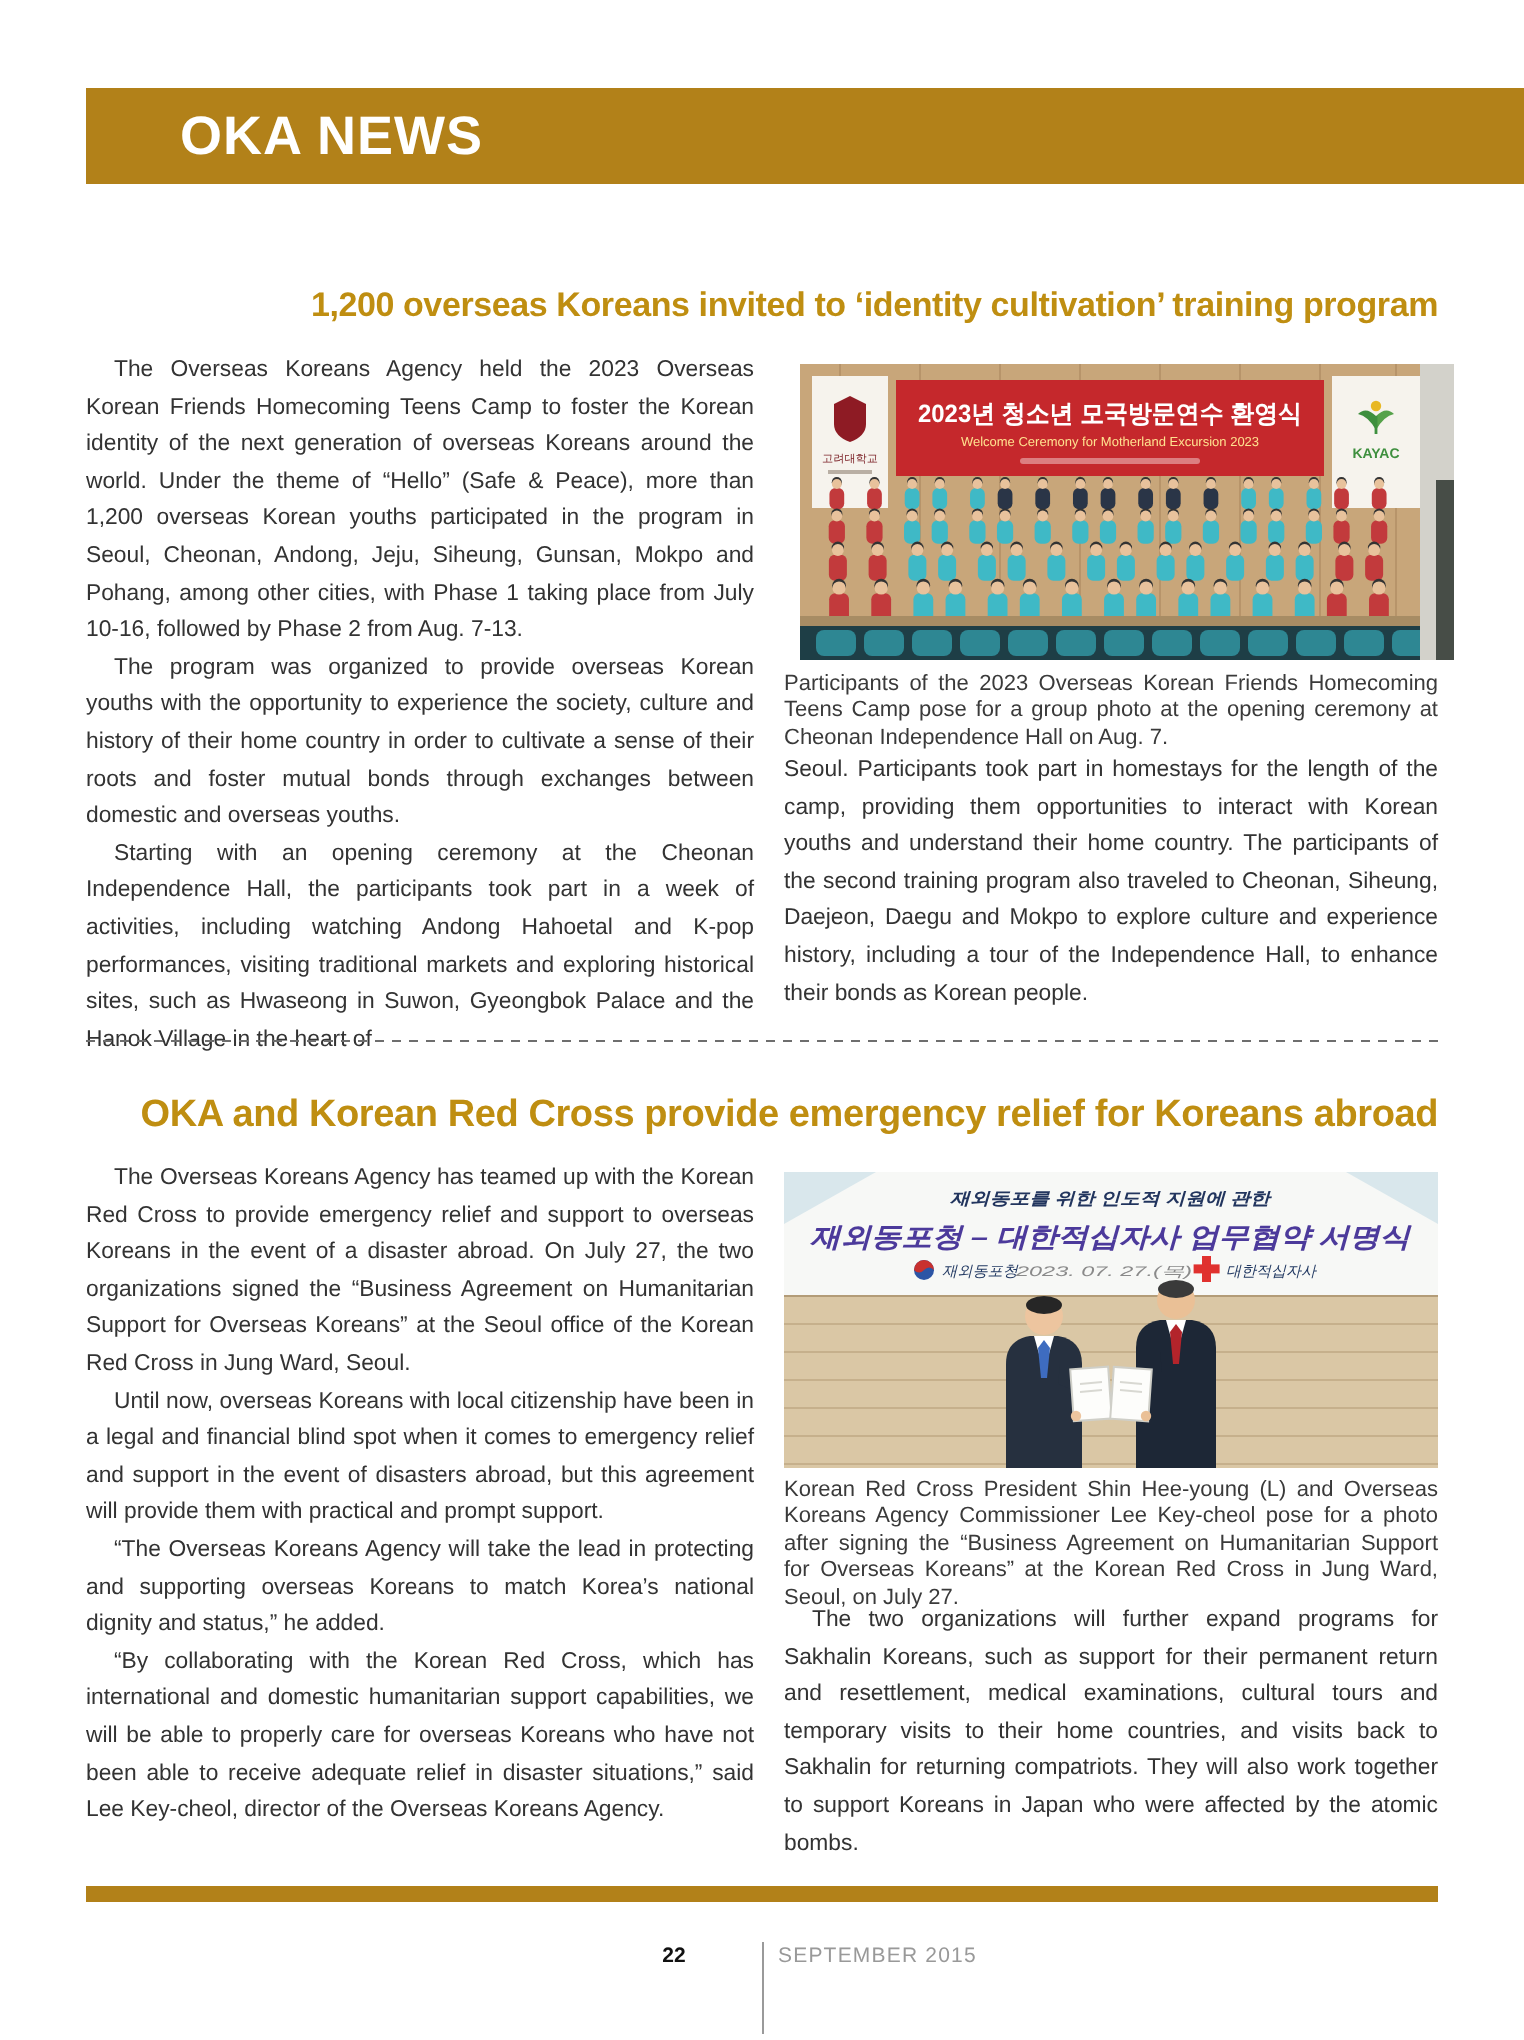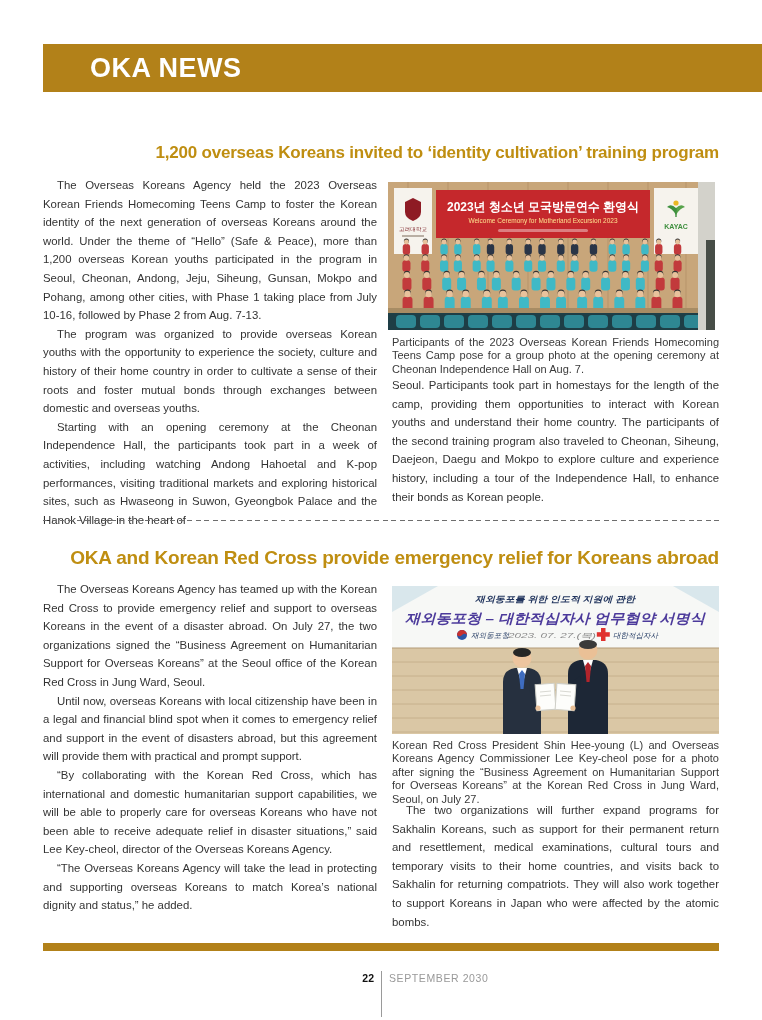--- a/index.html
+++ b/index.html
@@ -16,21 +16,21 @@
 
   .body-col p{margin:0;text-align:justify;font-size:11.4px;line-height:18.6px;color:#333;}
   .body-col p.indent{text-indent:14px;}
 
   .caption{font-size:11px;line-height:13.4px;color:#3a3a3a;text-align:justify;}
 
   .divider{left:43px;top:520px;width:676px;height:1px;
            background:repeating-linear-gradient(90deg,#6e6e6e 0 4.5px,transparent 4.5px 8.5px);}
 
   .footer-bar{left:43px;top:943px;width:676px;height:8px;background:#B28119;}
-  .page-num{left:300px;top:972px;width:74px;text-align:right;font-weight:bold;
+  .page-num{left:300px;top:972px;width:74px;text-align:center;font-weight:bold;
             font-size:10.5px;color:#111;}
   .footer-sep{left:381px;top:971px;width:1px;height:46px;background:#9a9a9a;}
   .issue{left:389px;top:972px;font-size:10.5px;color:#999;letter-spacing:0.6px;}
 
   svg{display:block;}
   svg text{font-family:"Liberation Sans",sans-serif;}
 </style>
 </head>
 <body>
 
@@ -41,21 +41,21 @@
   </div>
 
   <div class="abs headline" style="top:143px;">1,200 overseas Koreans invited to ‘identity cultivation’ training program</div>
 
   <div class="abs body-col" style="left:43px;top:176px;width:334px;">
     <p class="indent">The Overseas Koreans Agency held the 2023 Overseas Korean Friends Homecoming Teens Camp to foster the Korean identity of the next generation of overseas Koreans around the world. Under the theme of “Hello” (Safe &amp; Peace), more than 1,200 overseas Korean youths participated in the program in Seoul, Cheonan, Andong, Jeju, Siheung, Gunsan, Mokpo and Pohang, among other cities, with Phase 1 taking place from July 10-16, followed by Phase 2 from Aug. 7-13.</p>
     <p class="indent">The program was organized to provide overseas Korean youths with the opportunity to experience the society, culture and history of their home country in order to cultivate a sense of their roots and foster mutual bonds through exchanges between domestic and overseas youths.</p>
     <p class="indent">Starting with an opening ceremony at the Cheonan Independence Hall, the participants took part in a week of activities, including watching Andong Hahoetal and K-pop performances, visiting traditional markets and exploring historical sites, such as Hwaseong in Suwon, Gyeongbok Palace and the Hanok Village in the heart of</p>
   </div>
 
-  <div class="abs" style="left:388px;top:182px;width:280px;height:148px;">
+  <div class="abs" style="left:400px;top:182px;width:280px;height:148px;">
     <svg width="327" height="148" viewBox="0 0 327 148">
       <rect x="0" y="0" width="327" height="148" fill="#C8A67A"></rect>
       <g stroke="#B7946A" stroke-width="1">
         <line x1="20" y1="0" x2="20" y2="128"></line>
           <line x1="60" y1="0" x2="60" y2="128"></line>
         <line x1="100" y1="0" x2="100" y2="128"></line>
           <line x1="140" y1="0" x2="140" y2="128"></line>
         <line x1="180" y1="0" x2="180" y2="128"></line>
           <line x1="220" y1="0" x2="220" y2="128"></line>
         <line x1="260" y1="0" x2="260" y2="128"></line>
@@ -312,22 +312,22 @@
     <p>Seoul. Participants took part in homestays for the length of the camp, providing them opportunities to interact with Korean youths and understand their home country. The participants of the second training program also traveled to Cheonan, Siheung, Daejeon, Daegu and Mokpo to explore culture and experience history, including a tour of the Independence Hall, to enhance their bonds as Korean people.</p>
   </div>
 
   <div class="abs divider"></div>
 
   <div class="abs headline" style="top:547px;font-size:19px;">OKA and Korean Red Cross provide emergency relief for Koreans abroad</div>
 
   <div class="abs body-col" style="left:43px;top:580px;width:334px;">
     <p class="indent">The Overseas Koreans Agency has teamed up with the Korean Red Cross to provide emergency relief and support to overseas Koreans in the event of a disaster abroad. On July 27, the two organizations signed the “Business Agreement on Humanitarian Support for Overseas Koreans” at the Seoul office of the Korean Red Cross in Jung Ward, Seoul.</p>
     <p class="indent">Until now, overseas Koreans with local citizenship have been in a legal and financial blind spot when it comes to emergency relief and support in the event of disasters abroad, but this agreement will provide them with practical and prompt support.</p>
+    <p class="indent">“The Overseas Koreans Agency will take the lead in protecting and supporting overseas Koreans to match Korea’s national dignity and status,” he added.</p>
     <p class="indent">“By collaborating with the Korean Red Cross, which has international and domestic humanitarian support capabilities, we will be able to properly care for overseas Koreans who have not been able to receive adequate relief in disaster situations,” said Lee Key-cheol, director of the Overseas Koreans Agency.</p>
-    <p class="indent">“The Overseas Koreans Agency will take the lead in protecting and supporting overseas Koreans to match Korea’s national dignity and status,” he added.</p>
   </div>
 
   <div class="abs" style="left:392px;top:586px;width:327px;height:148px;font-style:italic;">
     <svg width="327" height="148" viewBox="0 0 327 148">
       <rect x="0" y="0" width="327" height="62" fill="#F7F8F6"></rect>
       <path d="M0 0 L46 0 L0 26 Z" fill="#D9E7EC"></path>
       <path d="M327 0 L281 0 L327 26 Z" fill="#D9E7EC"></path>
       <text x="163" y="16" text-anchor="middle" font-size="8.5" font-weight="bold" fill="#22355E" textLength="160" lengthAdjust="spacingAndGlyphs">재외동포를 위한 인도적 지원에 관한</text>
       <text x="163" y="37" text-anchor="middle" font-size="13.5" font-weight="bold" fill="#4C3A9B" textLength="300" lengthAdjust="spacingAndGlyphs">재외동포청 – 대한적십자사 업무협약 서명식</text>
 
@@ -389,15 +389,15 @@
 
   <div class="abs caption" style="left:392px;top:739px;width:327px;">Korean Red Cross President Shin Hee-young (L) and Overseas Koreans Agency Commissioner Lee Key-cheol pose for a photo after signing the “Business Agreement on Humanitarian Support for Overseas Koreans” at the Korean Red Cross in Jung Ward, Seoul, on July 27.</div>
 
   <div class="abs body-col" style="left:392px;top:801px;width:327px;">
     <p class="indent">The two organizations will further expand programs for Sakhalin Koreans, such as support for their permanent return and resettlement, medical examinations, cultural tours and temporary visits to their home countries, and visits back to Sakhalin for returning compatriots. They will also work together to support Koreans in Japan who were affected by the atomic bombs.</p>
   </div>
 
   <div class="abs footer-bar"></div>
   <div class="abs page-num">22</div>
   <div class="abs footer-sep"></div>
-  <div class="abs issue">SEPTEMBER 2030</div>
+  <div class="abs issue">SEPTEMBER 2015</div>
 
 </div>
 
 </body></html>

